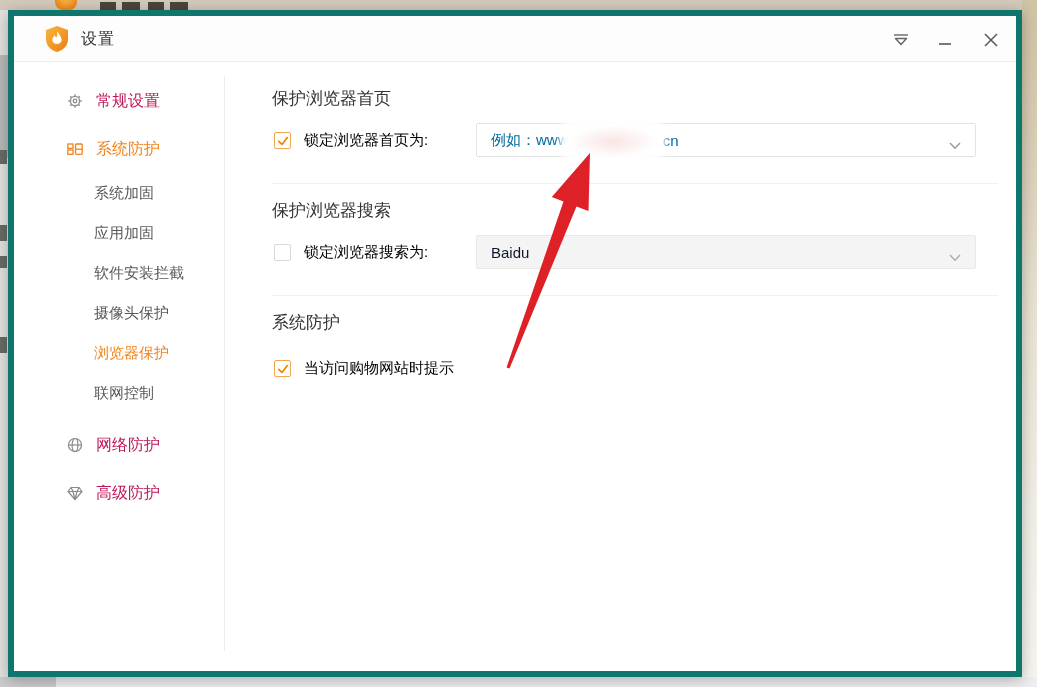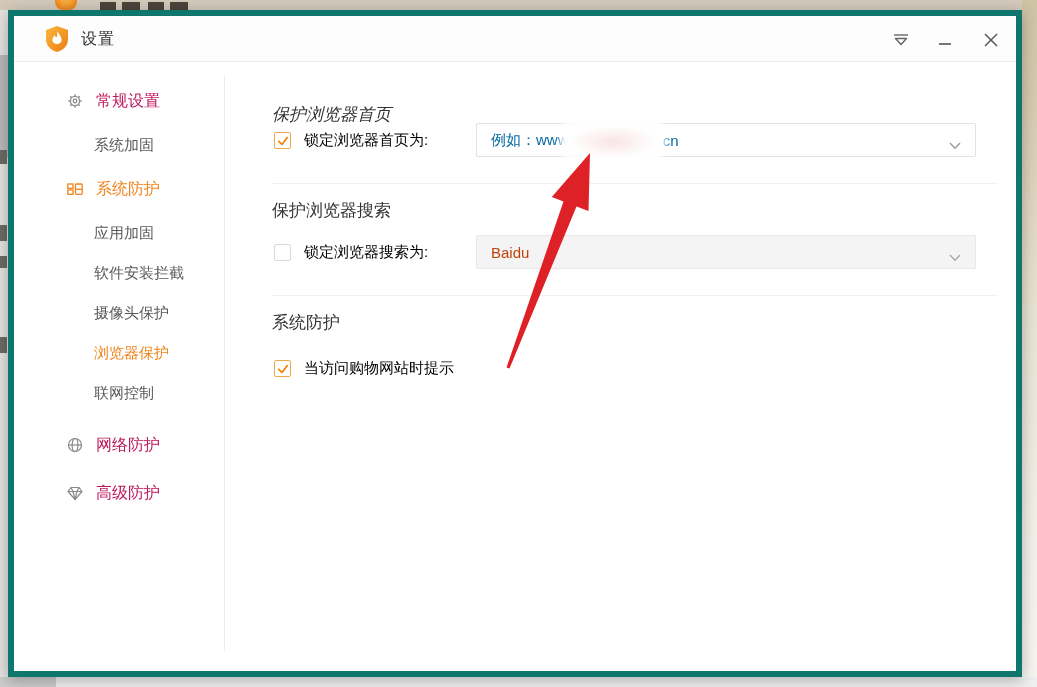--- a/index.html
+++ b/index.html
@@ -53,21 +53,21 @@
   .row { position:absolute; left:0; right:0; height:34px; }
   .chkline { position:absolute; left:2px; top:8px; display:flex; align-items:center; }
   .checkbox { width:17px; height:17px; border:1px solid #d9d9d9; border-radius:2px;
     background:#fff; display:inline-flex; align-items:center; justify-content:center; cursor:pointer; }
   .checkbox.checked { border-color:#f3a74c; }
   .chklabel { margin-left:13px; font-size:15px; color:#000000; }
   .combo { position:absolute; left:204px; top:0; width:500px; height:34px; border:1px solid #e2e2e2;
     border-radius:2px; background:#fff; display:flex; align-items:center; padding:0 14px; cursor:pointer; }
   .combo .ph { font-size:15px; color:#0369a1; display:flex; align-items:center; white-space:pre; }
   .combo.disabled { background:#f4f4f4; border-color:#e8e8e8; }
-  .combo.disabled .ph { color:#c2410c; }
+  .combo.disabled .ph { color:#0f172a; }
   .combo-arrow { position:absolute; right:14px; top:12px; }
   .redact-gap { position:relative; display:inline-block; width:90px; height:22px; }
   .redact-blob { position:absolute; left:-4px; top:-5px; width:96px; height:32px; border-radius:8px;
     background:radial-gradient(ellipse at 50% 55%, rgba(247,214,214,.65) 0%, rgba(255,255,255,.97) 65%);
     box-shadow:0 0 6px 5px rgba(255,255,255,.95); }
   .sep { position:absolute; left:0; right:6px; height:1px; background:#f1f1f1; }
 
   
   .anno { position:absolute; left:0; top:0; width:1037px; height:687px; pointer-events:none; z-index:50; }
 </style>
@@ -145,37 +145,37 @@
                 <line x1="12.2" y1="12.2" x2="13.8" y2="13.8"></line>
             <line x1="13.8" y1="4.2" x2="12.2" y2="5.8"></line>
                 <line x1="5.8" y1="12.2" x2="4.2" y2="13.8"></line>
           </g>
             </svg>
           </span>
         <span class="slabel">常规设置</span>
       </div>
 
 
-      <div class="side-item sub">
-        <span class="slabel">系统加固</span>
-      </div>
-
       <div class="side-item top active">
         <span class="sicon">
           <svg viewBox="0 0 18 18">
               <g stroke="#f0841c" stroke-width="1.3" fill="none">
             <rect x="1.8" y="4" width="5.2" height="4.3"></rect>
             <rect x="1.8" y="10" width="5.2" height="4.3"></rect>
             <rect x="9.5" y="4" width="6.7" height="10.3" rx="1"></rect>
             <line x1="9.5" y1="9.2" x2="16.2" y2="9.2"></line>
           </g>
             </svg>
           </span>
         <span class="slabel">系统防护</span>
       </div>
+
+      <div class="side-item sub">
+        <span class="slabel">系统加固</span>
+      </div>
       <div class="side-item sub">
         <span class="slabel">应用加固</span>
       </div>
       <div class="side-item sub">
         <span class="slabel">软件安装拦截</span>
       </div>
       <div class="side-item sub">
         <span class="slabel">摄像头保护</span>
       </div>
       <div class="side-item sub active">
@@ -207,21 +207,21 @@
           </g>
             </svg>
           </span>
         <span class="slabel">高级防护</span>
       </div>
     </div>
     <div class="side-divider"></div>
 
     <div class="content">
 
-      <div class="sec-title" style="top:40px;font-style:italic;">保护浏览器首页</div>
+      <div class="sec-title" style="top:24px;">保护浏览器首页</div>
       <div class="row" style="top:60px;">
         <div class="chkline">
           <span class="checkbox checked">
             <svg width="12" height="12" viewBox="0 0 14 14">
               <polyline points="2,7.5 5.8,11 12,3" fill="none" stroke="#f08300" stroke-width="2" stroke-linecap="round" stroke-linejoin="round"></polyline>
             </svg>
             </span>
           <span class="chklabel">锁定浏览器首页为:</span>
         </div>
         <div class="combo">

